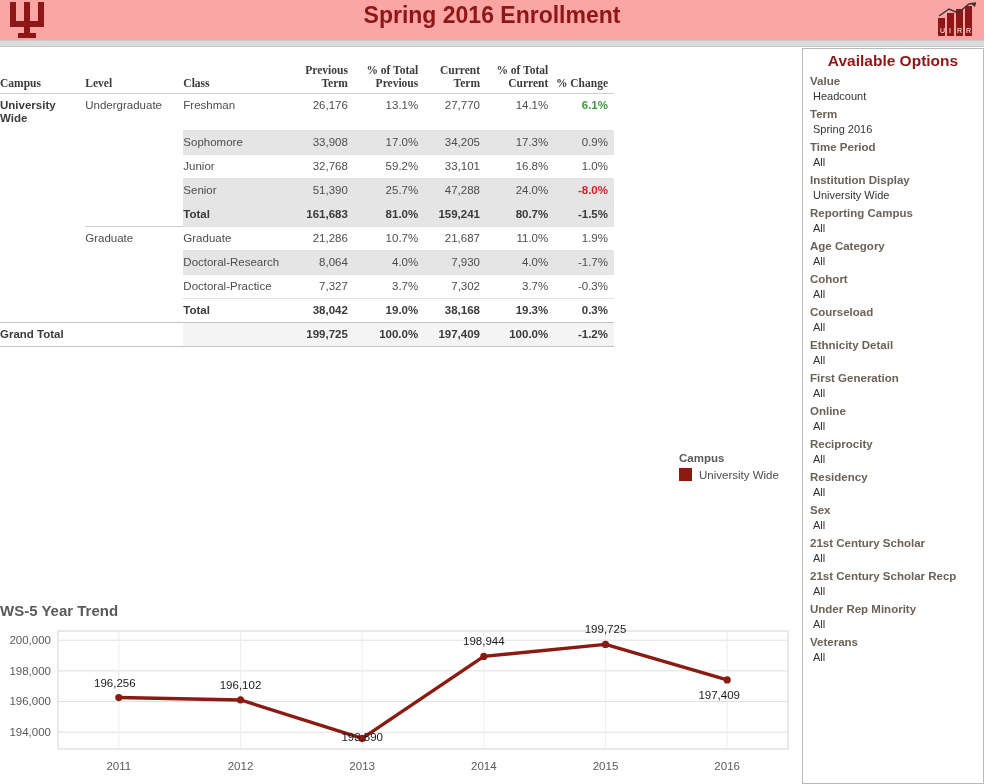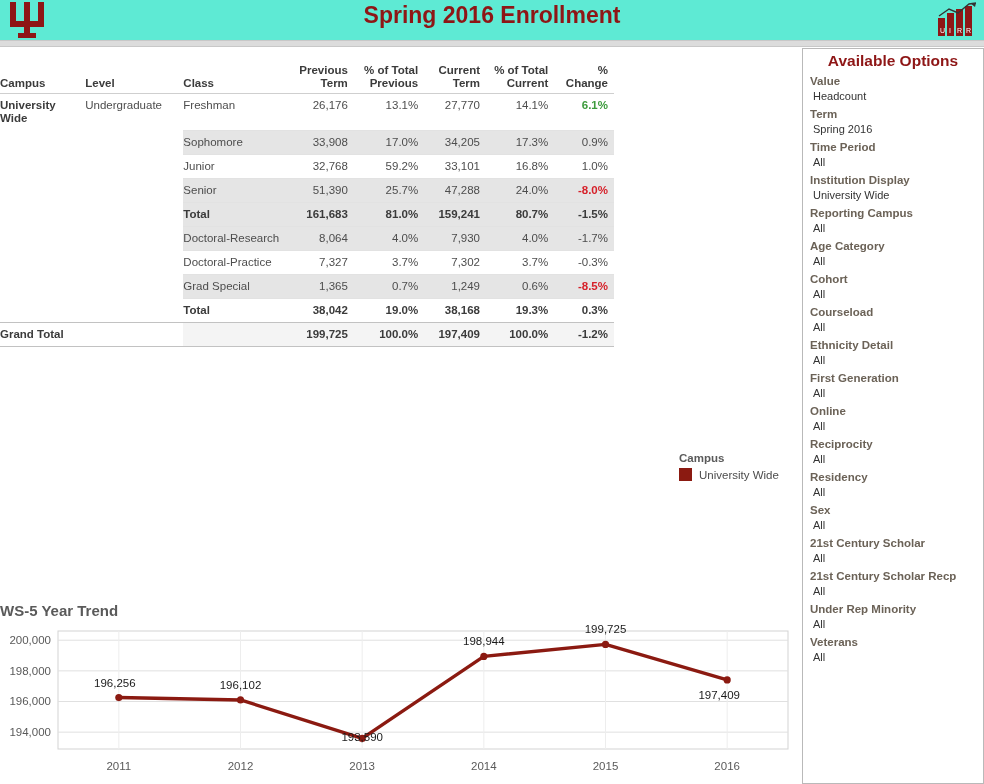--- a/index.html
+++ b/index.html
@@ -8,21 +8,21 @@
     width: 984px; height: 784px;
     background: #ffffff;
     font-family: "Liberation Sans", sans-serif;
     overflow: hidden;
   }
   #app { position: relative; width: 984px; height: 784px; }
 
   
   .header {
     position: absolute; left: 0; top: 0; width: 984px; height: 40px;
-    background: #5eead4;
+    background: #fca5a5;
   }
   .header-title {
     position: absolute; left: 0; top: 2px; width: 984px;
     text-align: center;
     font-size: 23px; font-weight: bold; color: #8e1616;
     letter-spacing: 0px;
   }
   .header-rule {
     position: absolute; left: 0; top: 40px; width: 984px; height: 7px;
     background: #dcdcdc; border-top: 1px solid #c8c8c8; border-bottom: 1px solid #c8c8c8;
@@ -32,21 +32,21 @@
 
   
   .table-wrap {
     position: absolute; left: 0; top: 62px; width: 614px;
   }
   table.xtab { border-collapse: collapse; width: 614px; font-size: 11.5px; color: #4d4d4d; }
   table.xtab th {
     font-weight: bold; color: #3b3b3b; font-size: 11.5px;
     vertical-align: bottom; padding: 2px 6px 3px 0;
     border-bottom: 1px solid #cfcfcf;
-    white-space: pre-line; line-height: 13px;
+    white-space: pre-line; line-height: 13px; font-family: Liberation Serif, serif;
   }
   th.c-campus, th.c-level, th.c-class { text-align: left; padding-left: 4px; }
   th.num { text-align: right; }
   table.xtab td {
     padding: 5px 6px 5px 0; vertical-align: top; line-height: 13px;
   }
   td.c-campus, td.c-level, td.c-class { text-align: left; padding-left: 4px; }
   td.num { text-align: right; }
   td.c-campus { font-weight: bold; color: #3b3b3b; width: 80px; }
   td.c-level { width: 92px; }
@@ -189,49 +189,49 @@
           <tr class="shade total sep">
             <td class="c-campus"></td>
             <td class="c-level"></td>
             <td class="c-class band">Total</td>
             <td class="num n1 band">161,683</td>
             <td class="num n2 band">81.0%</td>
             <td class="num n3 band">159,241</td>
             <td class="num n4 band">80.7%</td>
             <td class="num n5 band"><span>-1.5%</span></td>
           </tr>
+          <tr class="sep seplevel">
+            <td class="c-campus"></td>
+            <td class="c-level lvlsep">Graduate</td>
+            <td class="c-class band">Graduate</td>
+            <td class="num n1 band">21,286</td>
+            <td class="num n2 band">10.7%</td>
+            <td class="num n3 band">21,687</td>
+            <td class="num n4 band">11.0%</td>
+            <td class="num n5 band"><span>1.9%</span></td>
+          </tr>
           <tr class="shade sep">
             <td class="c-campus"></td>
             <td class="c-level"></td>
             <td class="c-class band">Doctoral-Research</td>
             <td class="num n1 band">8,064</td>
             <td class="num n2 band">4.0%</td>
             <td class="num n3 band">7,930</td>
             <td class="num n4 band">4.0%</td>
             <td class="num n5 band"><span>-1.7%</span></td>
           </tr>
           <tr class="sep">
             <td class="c-campus"></td>
             <td class="c-level"></td>
             <td class="c-class band">Doctoral-Practice</td>
             <td class="num n1 band">7,327</td>
             <td class="num n2 band">3.7%</td>
             <td class="num n3 band">7,302</td>
             <td class="num n4 band">3.7%</td>
             <td class="num n5 band"><span>-0.3%</span></td>
-          </tr>
-          <tr class="shade sep">
-            <td class="c-campus"></td>
-            <td class="c-level"></td>
-            <td class="c-class band">Grad Special</td>
-            <td class="num n1 band">1,365</td>
-            <td class="num n2 band">0.7%</td>
-            <td class="num n3 band">1,249</td>
-            <td class="num n4 band">0.6%</td>
-            <td class="num n5 band"><span class="neg">-8.5%</span></td>
           </tr>
           <tr class="total sep">
             <td class="c-campus"></td>
             <td class="c-level"></td>
             <td class="c-class band">Total</td>
             <td class="num n1 band">38,042</td>
             <td class="num n2 band">19.0%</td>
             <td class="num n3 band">38,168</td>
             <td class="num n4 band">19.3%</td>
             <td class="num n5 band"><span>0.3%</span></td>

